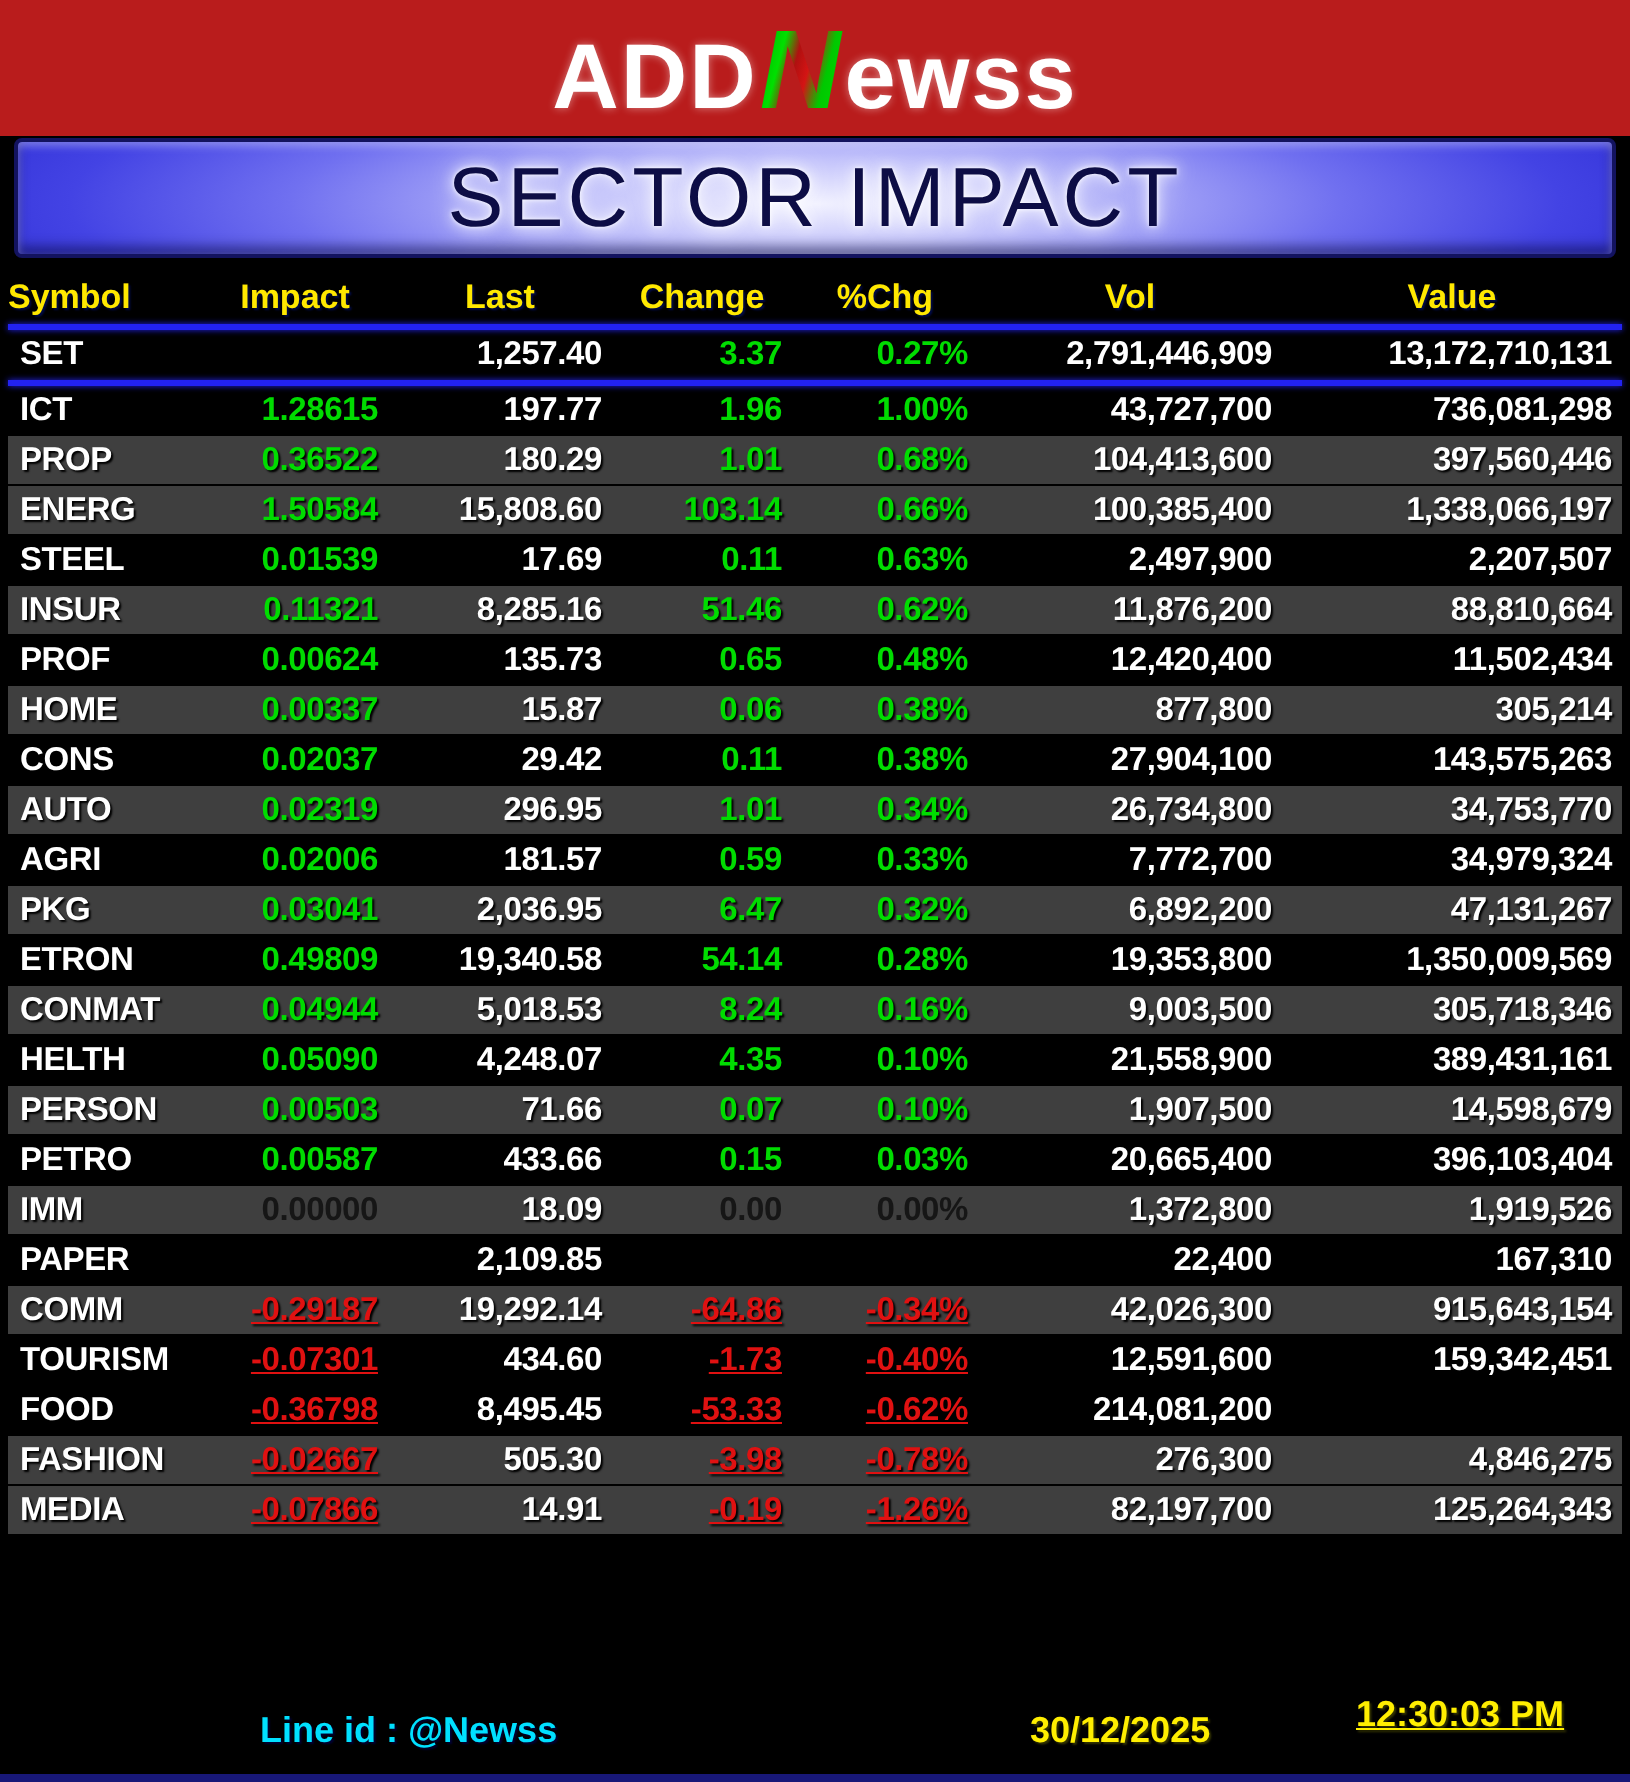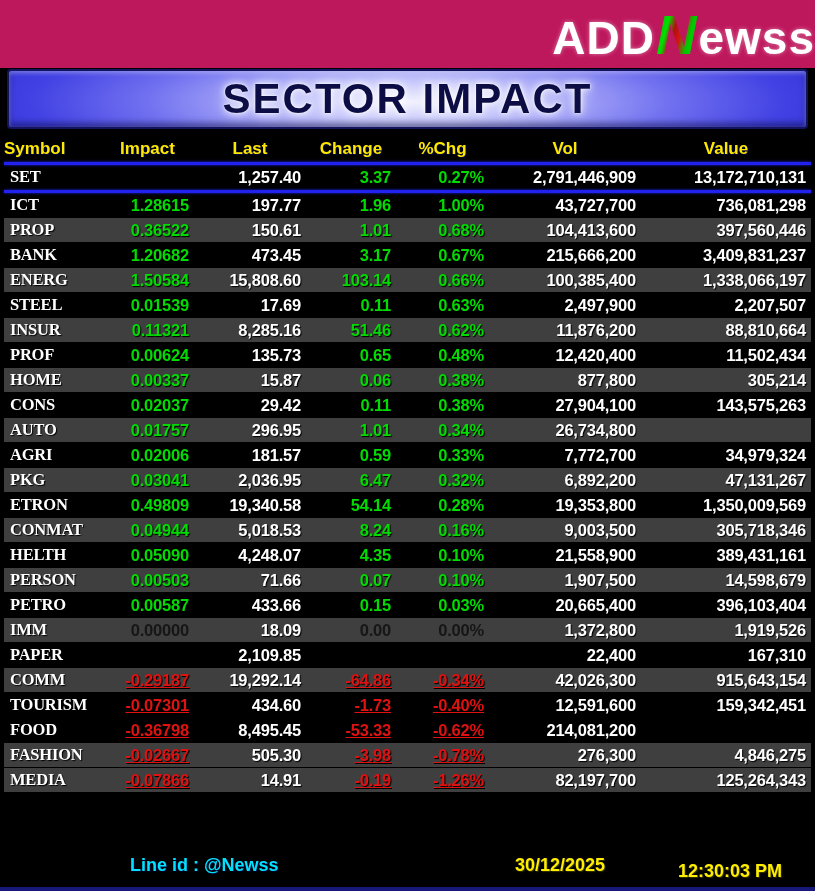--- a/index.html
+++ b/index.html
@@ -2,60 +2,60 @@
 <html style="--up: #00DC00; --down: #E01111; --flat: #161616; --header-yellow: #FFE800; --line-blue: #2222F0; --cyan: #00E0FF; --footer-yellow: #FFEE00; --row-gray: #3F3F3F;"><head>
 <meta charset="utf-8">
 <style>
   html,body{margin:0;padding:0;background:#000;}
   body{
     width:815px;height:891px;overflow:hidden;position:relative;
     font-family:"Liberation Sans",sans-serif;font-weight:bold;
     -webkit-font-smoothing:antialiased;
   }
   
-  .logo-bar{height:68px;display:flex;align-items:center;justify-content:flex-end;background:#be185d;}
+  .logo-bar{height:68px;display:flex;align-items:center;justify-content:center;background:#b91c1c;}
   .logo{font-size:46px;font-weight:800;color:#fff;letter-spacing:1px;
         text-shadow:0 0 4px rgba(255,255,255,.45);}
   .logo .accent{
     font-size:56px;font-style:italic;font-weight:800;padding:0 1px;
     background:linear-gradient(105deg,#00a000 0%,#00e000 30%,#b01010 44%,#d41414 56%,#00c800 72%,#00e000 100%);
     -webkit-background-clip:text;background-clip:text;color:transparent;text-shadow:none;
   }
   
   .banner{
     margin:1px 7px 0 7px;height:56px;border:2px solid #13135f;border-radius:4px;
     display:flex;align-items:center;justify-content:center;
     background:
       radial-gradient(ellipse 55% 160% at 50% 55%, #f2f2ff 0%, #c2c2fb 25%, #7070f0 60%, #4343e4 85%, #3535da 100%);
     box-shadow:inset 0 2px 4px rgba(255,255,255,.35), inset 0 -4px 6px rgba(0,0,40,.45);
   }
   .banner-title{
-    font-size:42px;font-weight:700;letter-spacing:2px;color:#0d0d45;
+    font-size:42px;font-weight:400;letter-spacing:2px;color:#0d0d45;
     text-shadow:0 0 7px rgba(255,255,255,.95),0 0 2px #ffffff,0 0 14px rgba(255,255,255,.7);
   }
   
   .tbl{width:807px;margin:6px auto 0 auto;}
   .grid{display:grid;grid-template-columns:97px 93px 112px 90px 93px 152px 1fr;align-items:center;}
   .hdr{height:27px;font-size:17px;color:var(--header-yellow,#ffe800);
        text-shadow:1px 1px 1px #000a46;}
   .hdr > div{text-align:center;}
   .hdr > div:first-child{text-align:left;}
   .hline{height:3px;background:var(--line-blue,#2222f0);box-shadow:0 0 3px #2222f0;}
   .row{height:24px;font-size:16.5px;color:#fff;text-shadow:1px 1px 1px #000;border-bottom:1px solid #000;}
   .row.alt{background:var(--row-gray,#3f3f3f);}
-  .c-sym{text-align:left;padding-left:6px;letter-spacing:-.2px;font-family:Liberation Serif, serif;}
+  .c-sym{text-align:left;padding-left:6px;letter-spacing:-.2px;}
   .num{text-align:right;padding-right:5px;letter-spacing:-.2px;font-variant-numeric:tabular-nums;}
   .t-up{color:var(--up,#00dc00);}
   .t-down{color:var(--down,#e01111);text-decoration:underline;}
   .t-flat{color:var(--flat,#161616);text-shadow:none;}
   
   .footer{position:absolute;left:0;right:0;bottom:0;height:48px;border-radius:22px;}
   .footer .lineid{position:absolute;left:130px;top:12px;font-size:18px;color:var(--cyan,#00e0ff);text-shadow:1px 1px 1px #003;}
   .footer .date{position:absolute;left:515px;top:12px;font-size:18px;color:var(--footer-yellow,#ffee00);text-shadow:1px 1px 1px #330;}
-  .footer .time{position:absolute;left:678px;top:18px;font-size:18px;color:var(--footer-yellow,#ffee00);text-shadow:1px 1px 1px #330;}
+  .footer .time{position:absolute;left:678px;top:4px;font-size:18px;color:var(--footer-yellow,#ffee00);text-shadow:1px 1px 1px #330;text-decoration:underline;}
   .bottom-line{position:absolute;left:0;right:0;bottom:0;height:4px;background:#181878;}
 </style>
 </head>
 <body>
 
 <div class="logo-bar">
   <div class="logo"><span>ADD</span><span class="accent">N</span><span>ewss</span></div>
 </div>
 
 <div class="banner">
@@ -89,34 +89,25 @@
         <div class="num t-up">1.28615</div>
         <div class="num">197.77</div>
         <div class="num t-up">1.96</div>
         <div class="num t-up">1.00%</div>
         <div class="num">43,727,700</div>
         <div class="num">736,081,298</div>
       </div>
       <div class="grid row alt">
         <div class="c-sym">PROP</div>
         <div class="num t-up">0.36522</div>
-        <div class="num">150.61</div>
+        <div class="num">180.29</div>
         <div class="num t-up">1.01</div>
         <div class="num t-up">0.68%</div>
         <div class="num">104,413,600</div>
         <div class="num">397,560,446</div>
-      </div>
-      <div class="grid row">
-        <div class="c-sym">BANK</div>
-        <div class="num t-up">1.20682</div>
-        <div class="num">473.45</div>
-        <div class="num t-up">3.17</div>
-        <div class="num t-up">0.67%</div>
-        <div class="num">215,666,200</div>
-        <div class="num">3,409,831,237</div>
       </div>
       <div class="grid row alt">
         <div class="c-sym">ENERG</div>
         <div class="num t-up">1.50584</div>
         <div class="num">15,808.60</div>
         <div class="num t-up">103.14</div>
         <div class="num t-up">0.66%</div>
         <div class="num">100,385,400</div>
         <div class="num">1,338,066,197</div>
       </div>
@@ -160,25 +151,26 @@
         <div class="c-sym">CONS</div>
         <div class="num t-up">0.02037</div>
         <div class="num">29.42</div>
         <div class="num t-up">0.11</div>
         <div class="num t-up">0.38%</div>
         <div class="num">27,904,100</div>
         <div class="num">143,575,263</div>
       </div>
       <div class="grid row alt">
         <div class="c-sym">AUTO</div>
-        <div class="num t-up">0.01757</div>
+        <div class="num t-up">0.02319</div>
         <div class="num">296.95</div>
         <div class="num t-up">1.01</div>
         <div class="num t-up">0.34%</div>
         <div class="num">26,734,800</div>
+        <div class="num">34,753,770</div>
       </div>
       <div class="grid row">
         <div class="c-sym">AGRI</div>
         <div class="num t-up">0.02006</div>
         <div class="num">181.57</div>
         <div class="num t-up">0.59</div>
         <div class="num t-up">0.33%</div>
         <div class="num">7,772,700</div>
         <div class="num">34,979,324</div>
       </div>

